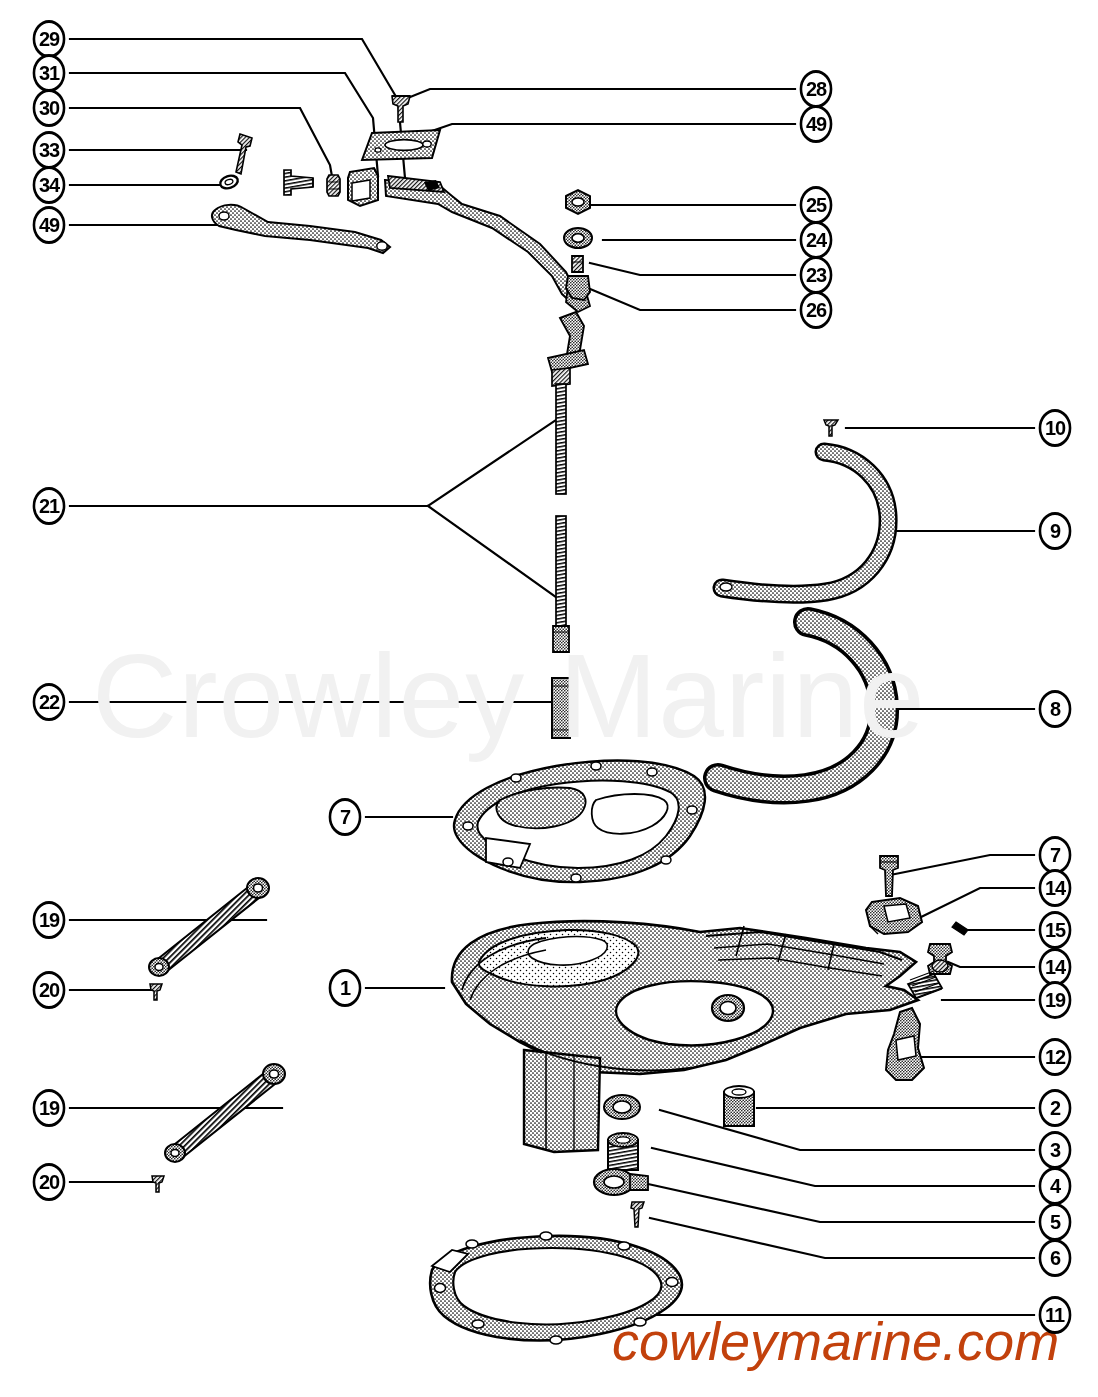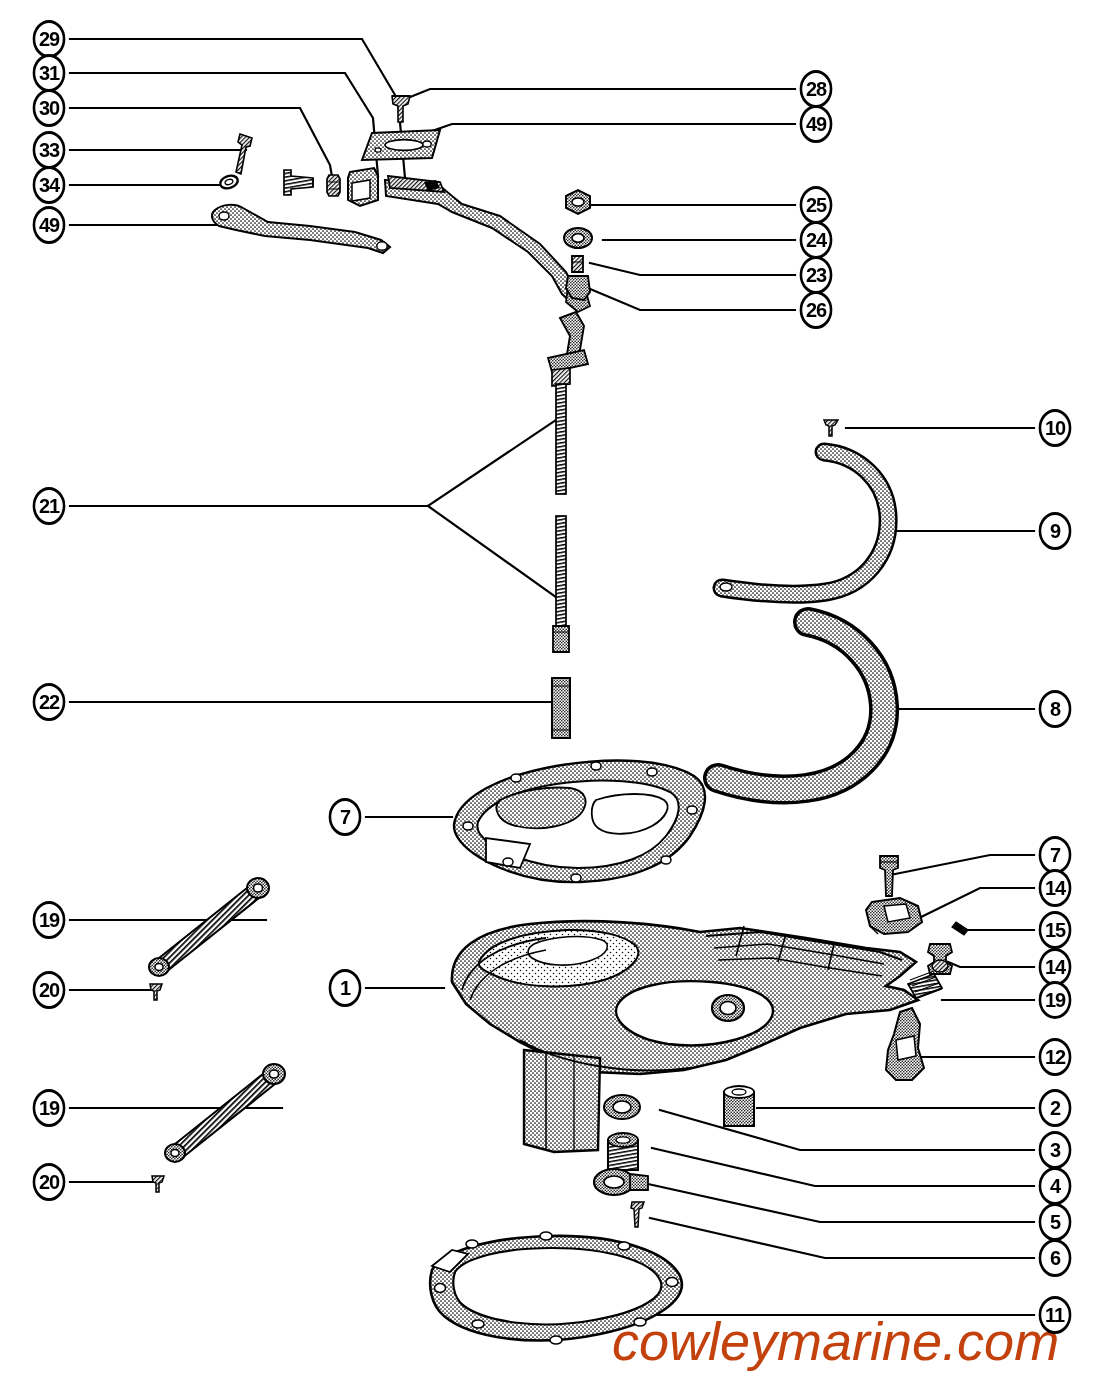--- a/index.html
+++ b/index.html
@@ -57,20 +57,21 @@
     white-space:nowrap;
     z-index:15;
     font-style:italic;
   }
 </style>
 </head>
 <body>
 
 <div id="page">
 
+  <div id="watermark">Crowley Marine</div>
 
   <svg id="svg-root" viewBox="0 0 1098 1397">
     <defs>
 
       <pattern id="hatch" width="4" height="4" patternUnits="userSpaceOnUse" patternTransform="rotate(45)">
         <rect width="4" height="4" fill="#ffffff"></rect>
         <rect width="1.7" height="4" fill="#000000"></rect>
       </pattern>
       <pattern id="hatchFine" width="3" height="3" patternUnits="userSpaceOnUse" patternTransform="rotate(45)">
         <rect width="3" height="3" fill="#ffffff"></rect>

